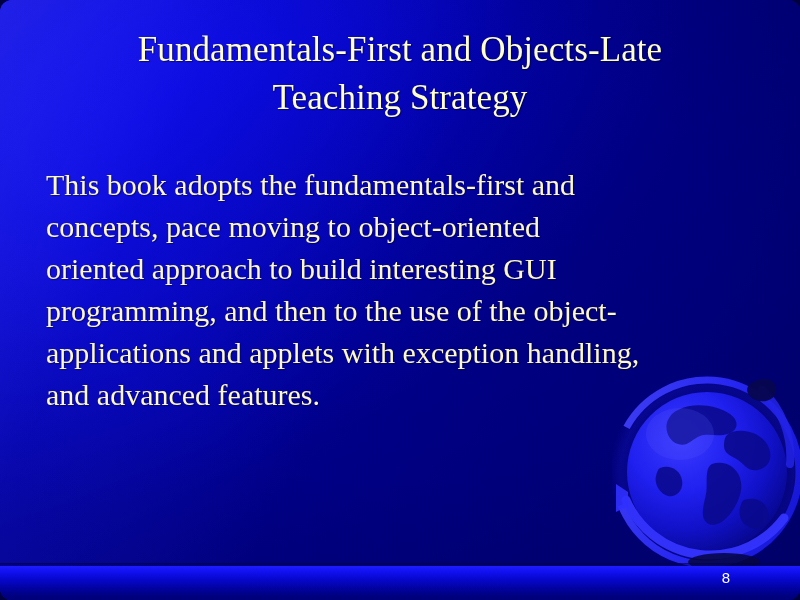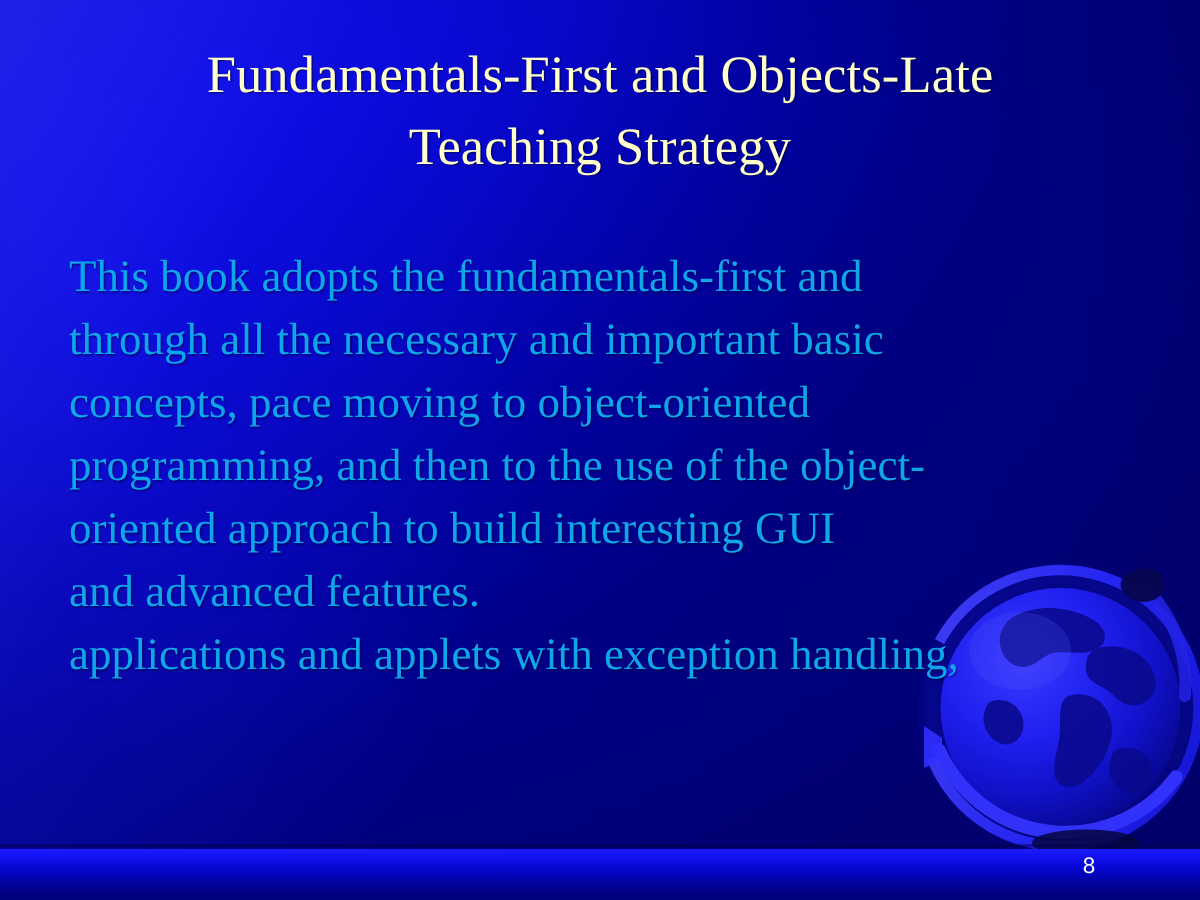--- a/index.html
+++ b/index.html
@@ -7,20 +7,21 @@
     padding: 0;
     background: #000040;
   }
   #slide {
     position: relative;
     width: 800px;
     height: 600px;
     overflow: hidden;
     font-family: "Liberation Serif", "DejaVu Serif", serif;
     background-color: #00007a;
+    border-radius: 12px;
   }
 
   
   .bg-base {
     position: absolute;
     inset: 0;
     background:
       radial-gradient(125% 130% at -6% -10%,
         #1414ff 0%,
         #0b0bf2 18%,
@@ -100,21 +101,21 @@
   }
   .title-line { display: block; white-space: nowrap; }
   .title-line.l2 { white-space: normal; text-align: center; }
 
   
   .body-text {
     position: absolute;
     left: 46px;
     top: 164px;
     width: 706px;
-    color: #0ea5e9;
+    color: #fef9c3;
     font-size: 30px;
     line-height: 42px;
     text-align: left;
     text-shadow: 1px 1px 1px rgba(0,0,50,0.45);
   }
   .body-line { display: block; white-space: nowrap; }
 
   
   .page-number {
     position: absolute;
@@ -200,23 +201,22 @@
   <div class="bottom-hairline"></div>
   <div class="bottom-band"></div>
 
   <div class="title">
     <span class="title-line l1">Fundamentals-First and Objects-Late</span>
     <span class="title-line l2">Teaching Strategy</span>
   </div>
 
   <div class="body-text">
     <span class="body-line">This book adopts the fundamentals-first and</span>
-    <span class="body-line">through all the necessary and important basic</span>
     <span class="body-line">concepts, pace moving to object-oriented</span>
+    <span class="body-line">oriented approach to build interesting GUI</span>
     <span class="body-line">programming, and then to the use of the object-</span>
-    <span class="body-line">oriented approach to build interesting GUI</span>
+    <span class="body-line">applications and applets with exception handling,</span>
     <span class="body-line">and advanced features.</span>
-    <span class="body-line">applications and applets with exception handling,</span>
   </div>
 
   <div class="page-number">8</div>
 
 </div>
 
 </body></html>

